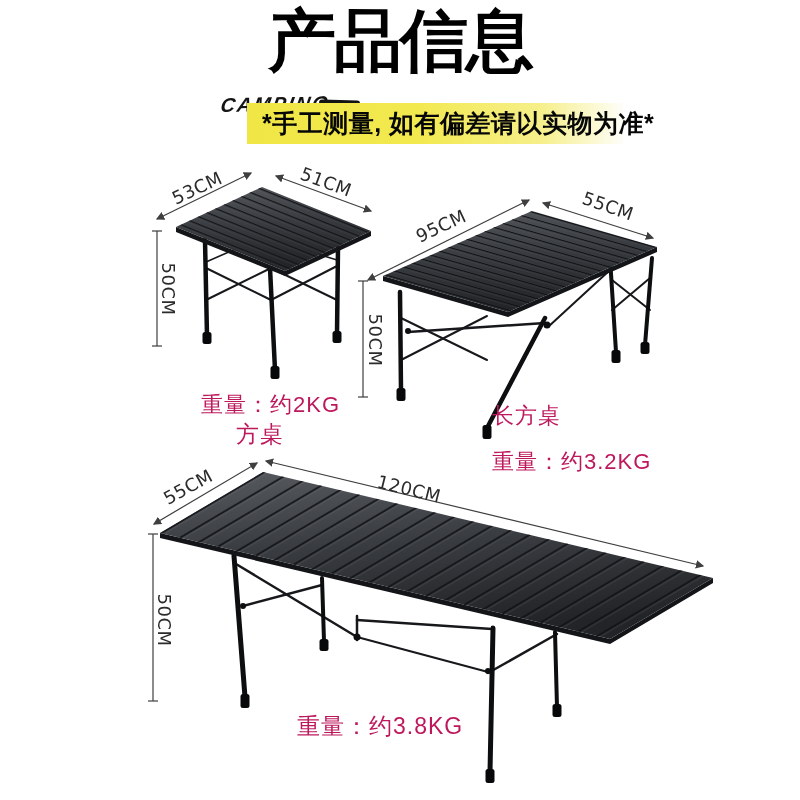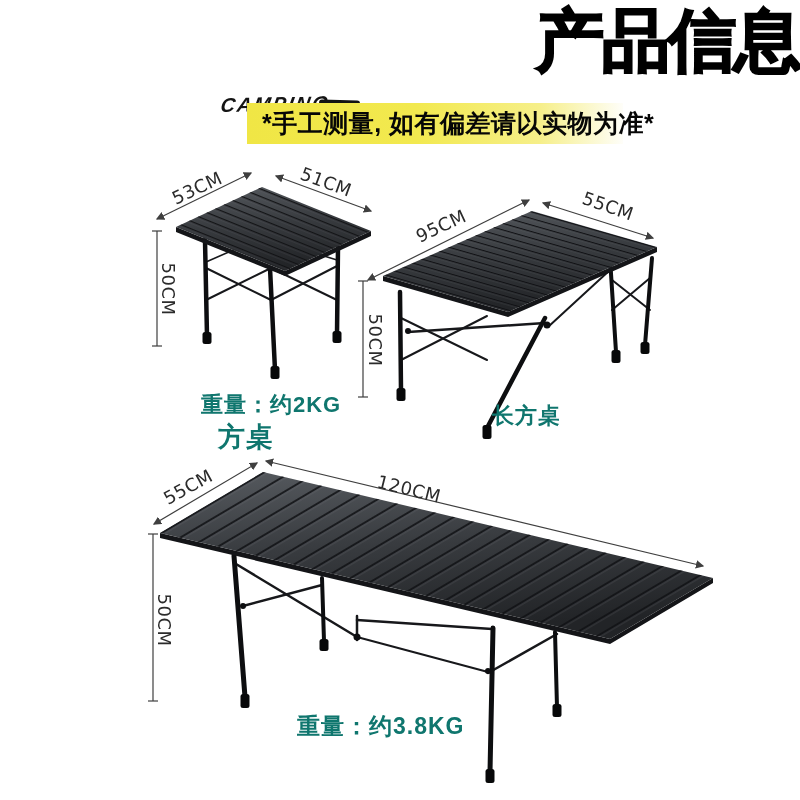--- a/index.html
+++ b/index.html
@@ -1,21 +1,21 @@
 <!DOCTYPE html>
 <html><head>
 <meta charset="utf-8">
 <style>
   html,body{margin:0;padding:0;}
   body{width:800px;height:800px;position:relative;background:#ffffff;overflow:hidden;
        font-family:"Liberation Sans",sans-serif;}
   .stage{position:absolute;inset:0;width:800px;height:800px;}
 
-  .page-title{position:absolute;left:0;top:2px;width:800px;text-align:right;
-    font-size:68px;line-height:76px;font-weight:700;color:#000;
+  .page-title{position:absolute;left:0;top:2px;width:800px;text-align:center;
+    font-size:68px;line-height:76px;font-weight:400;color:#000;
     -webkit-text-stroke:2px #000;letter-spacing:-2px;margin:0;}
 
   .camping{position:absolute;left:221px;top:93px;font-size:20px;font-weight:800;
     font-style:italic;letter-spacing:2px;color:#141414;transform:skewX(-10deg) rotate(-1deg);}
   .swash{position:absolute;left:319px;top:100px;width:41px;height:6px;background:#131313;
     border-radius:3px;transform:rotate(2deg);}
 
   .note{position:absolute;left:247px;top:103px;width:376px;height:41px;line-height:41px;
     padding-left:15px;box-sizing:border-box;white-space:nowrap;
     font-size:25px;font-weight:700;color:#060606;letter-spacing:0.5px;
@@ -24,23 +24,23 @@
   svg.scene{position:absolute;left:0;top:0;}
 
   .dim-line{stroke:#3f3f3f;stroke-width:1.2;fill:none;}
   .dim-text{font-family:"DejaVu Sans",sans-serif;font-size:18px;fill:#2b2b2b;letter-spacing:0.5px;}
   .leg{stroke:#0d0e10;stroke-linecap:round;fill:none;}
   .brace{stroke:#17181b;stroke-linecap:round;fill:none;}
   .foot{fill:#070809;}
   .hinge{fill:#0d0e10;}
   .band{fill:#141518;}
 
-  .label{position:absolute;font-weight:700;color:#0f766e;white-space:nowrap;letter-spacing:1px;}
+  .label{position:absolute;font-weight:400;color:#be185d;white-space:nowrap;letter-spacing:1px;}
   .lbl-t1w{left:201px;top:390px;font-size:22px;}
-  .lbl-t1n{left:218px;top:419px;font-size:27px;text-align:right;}
+  .lbl-t1n{left:236px;top:419px;font-size:23px;text-align:right;}
   .lbl-t2n{left:492px;top:401px;font-size:22px;}
   .lbl-t2w{left:492px;top:447px;font-size:22px;}
   .lbl-t3w{left:297px;top:711px;font-size:23px;}
 </style>
 </head>
 <body>
 
 <div class="stage">
 
   <h1 class="page-title">产品信息</h1>
@@ -171,15 +171,16 @@
         <text class="dim-text" transform="translate(188,487) rotate(-29)" text-anchor="middle" dy="0.35em">55CM</text>
         <text class="dim-text" transform="translate(409,489) rotate(14)" text-anchor="middle" dy="0.35em">120CM</text>
         <text class="dim-text" transform="translate(158,620) rotate(90)" text-anchor="middle">50CM</text>
       </g>
     </g>
   </svg>
 
   <div class="label lbl-t1w">重量：约2KG</div>
   <div class="label lbl-t1n">方桌</div>
   <div class="label lbl-t2n">长方桌</div>
+  <div class="label lbl-t2w">重量：约3.2KG</div>
   <div class="label lbl-t3w">重量：约3.8KG</div>
 
 </div>
 
 </body></html>

